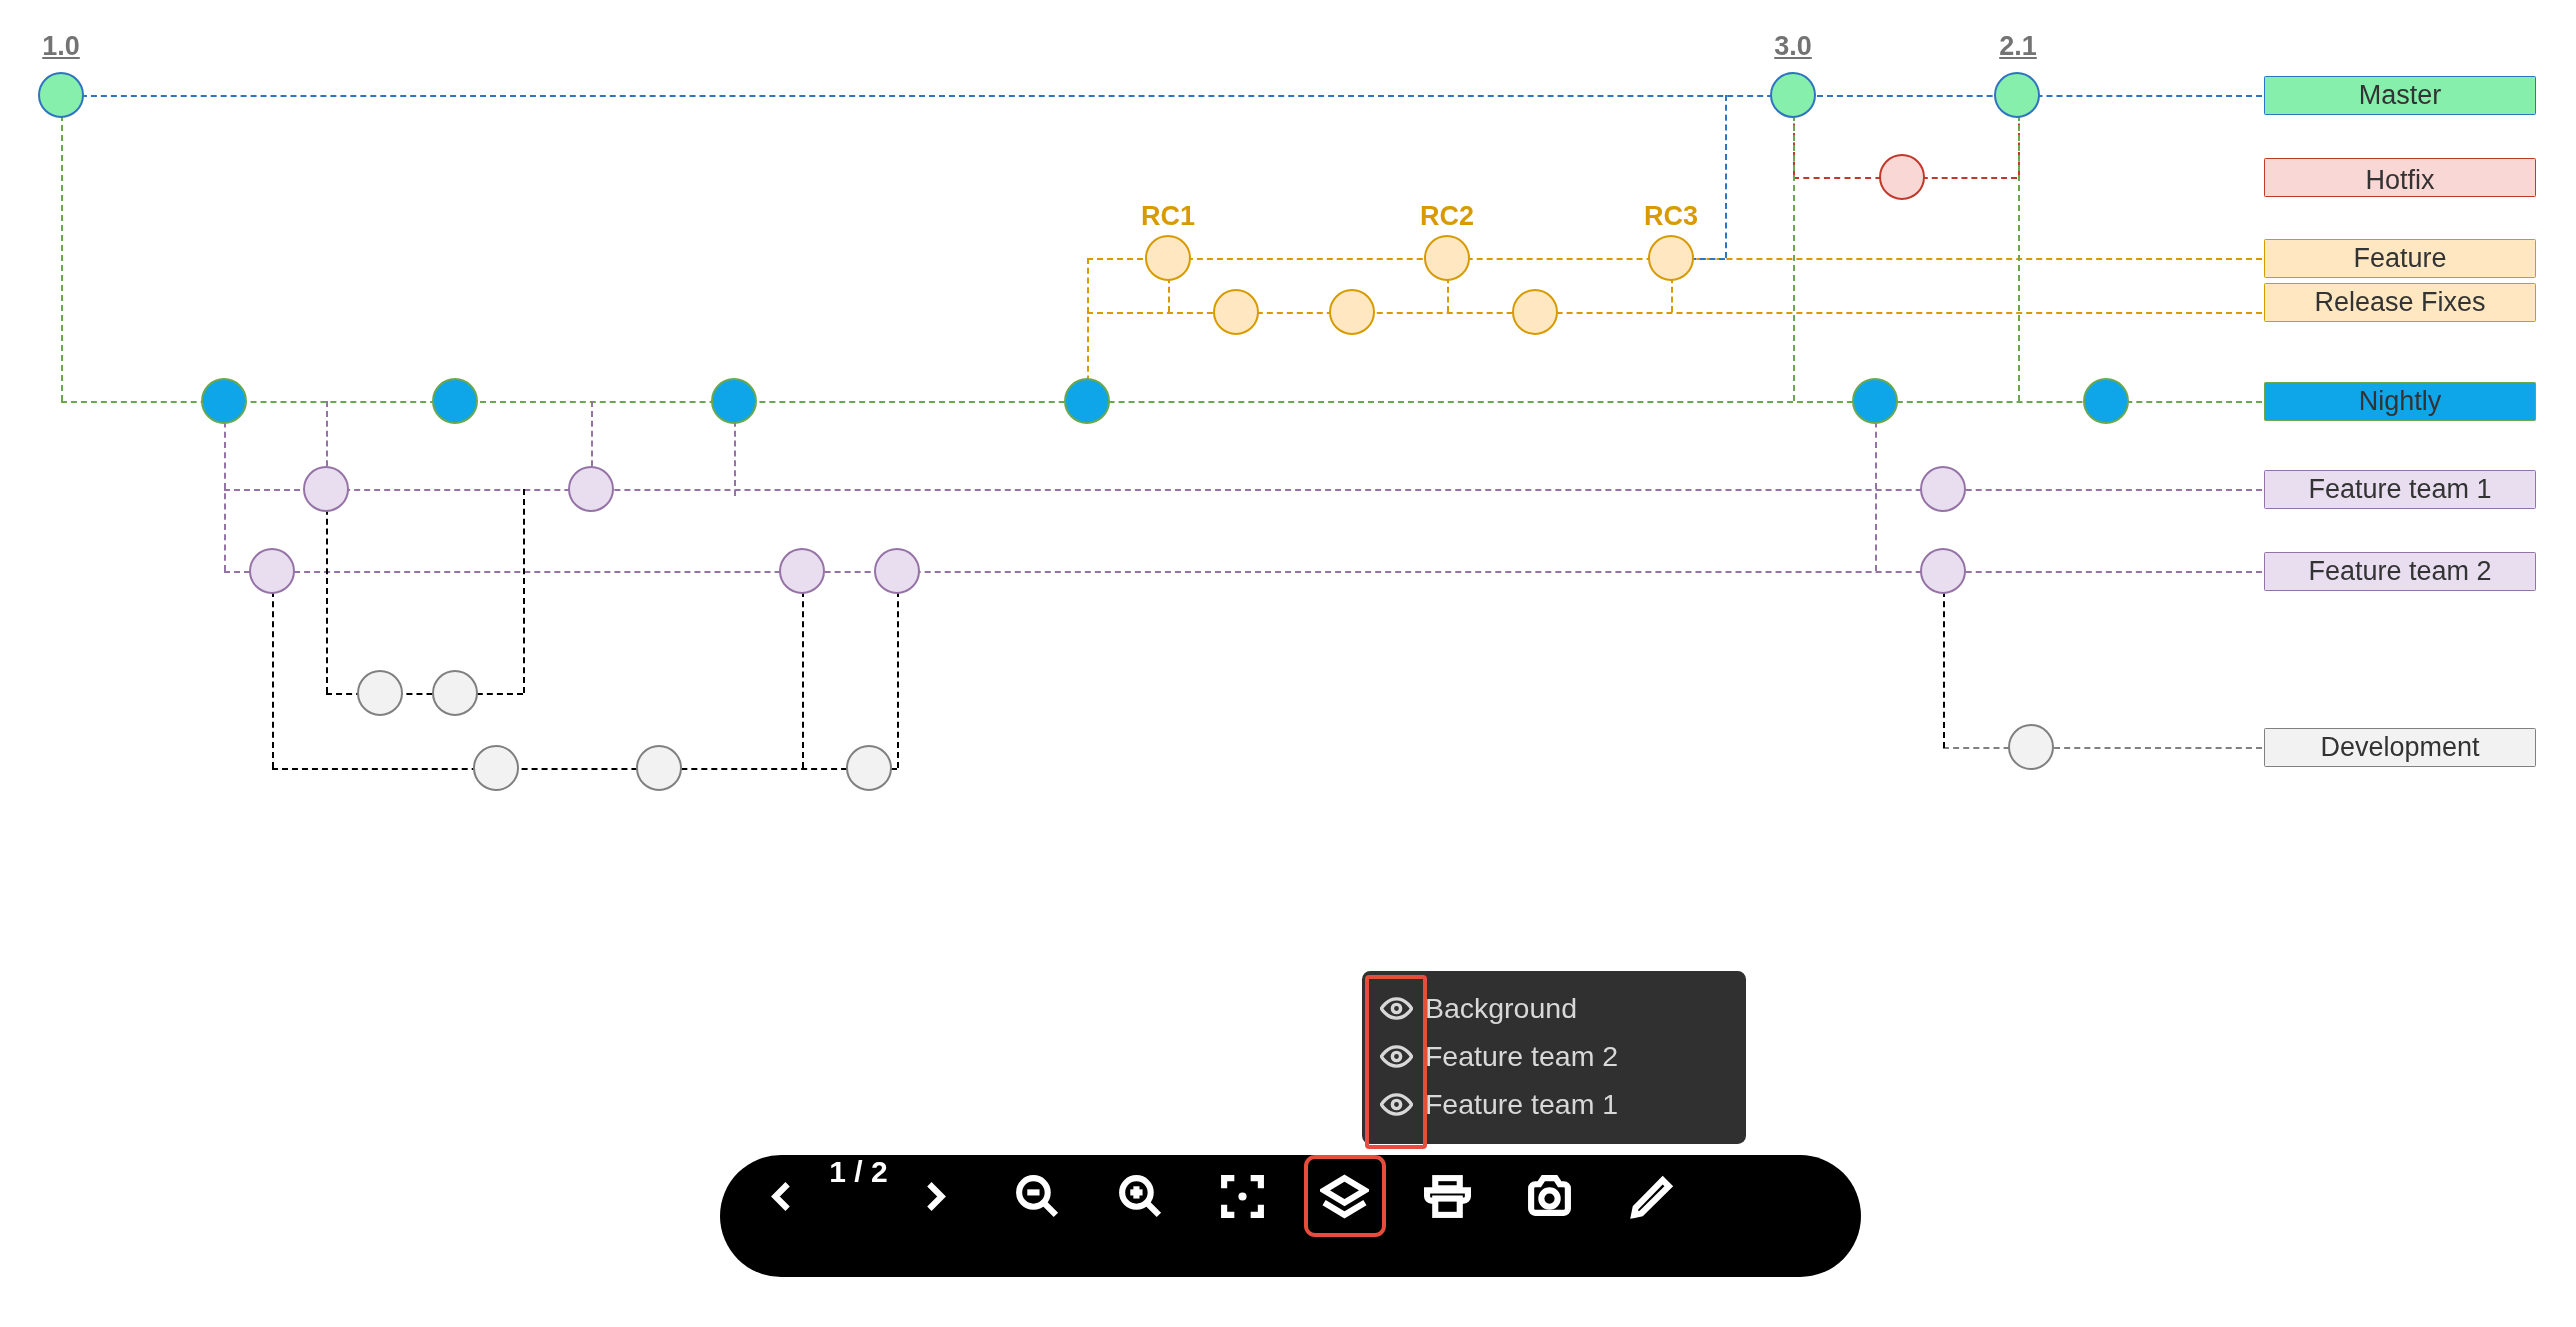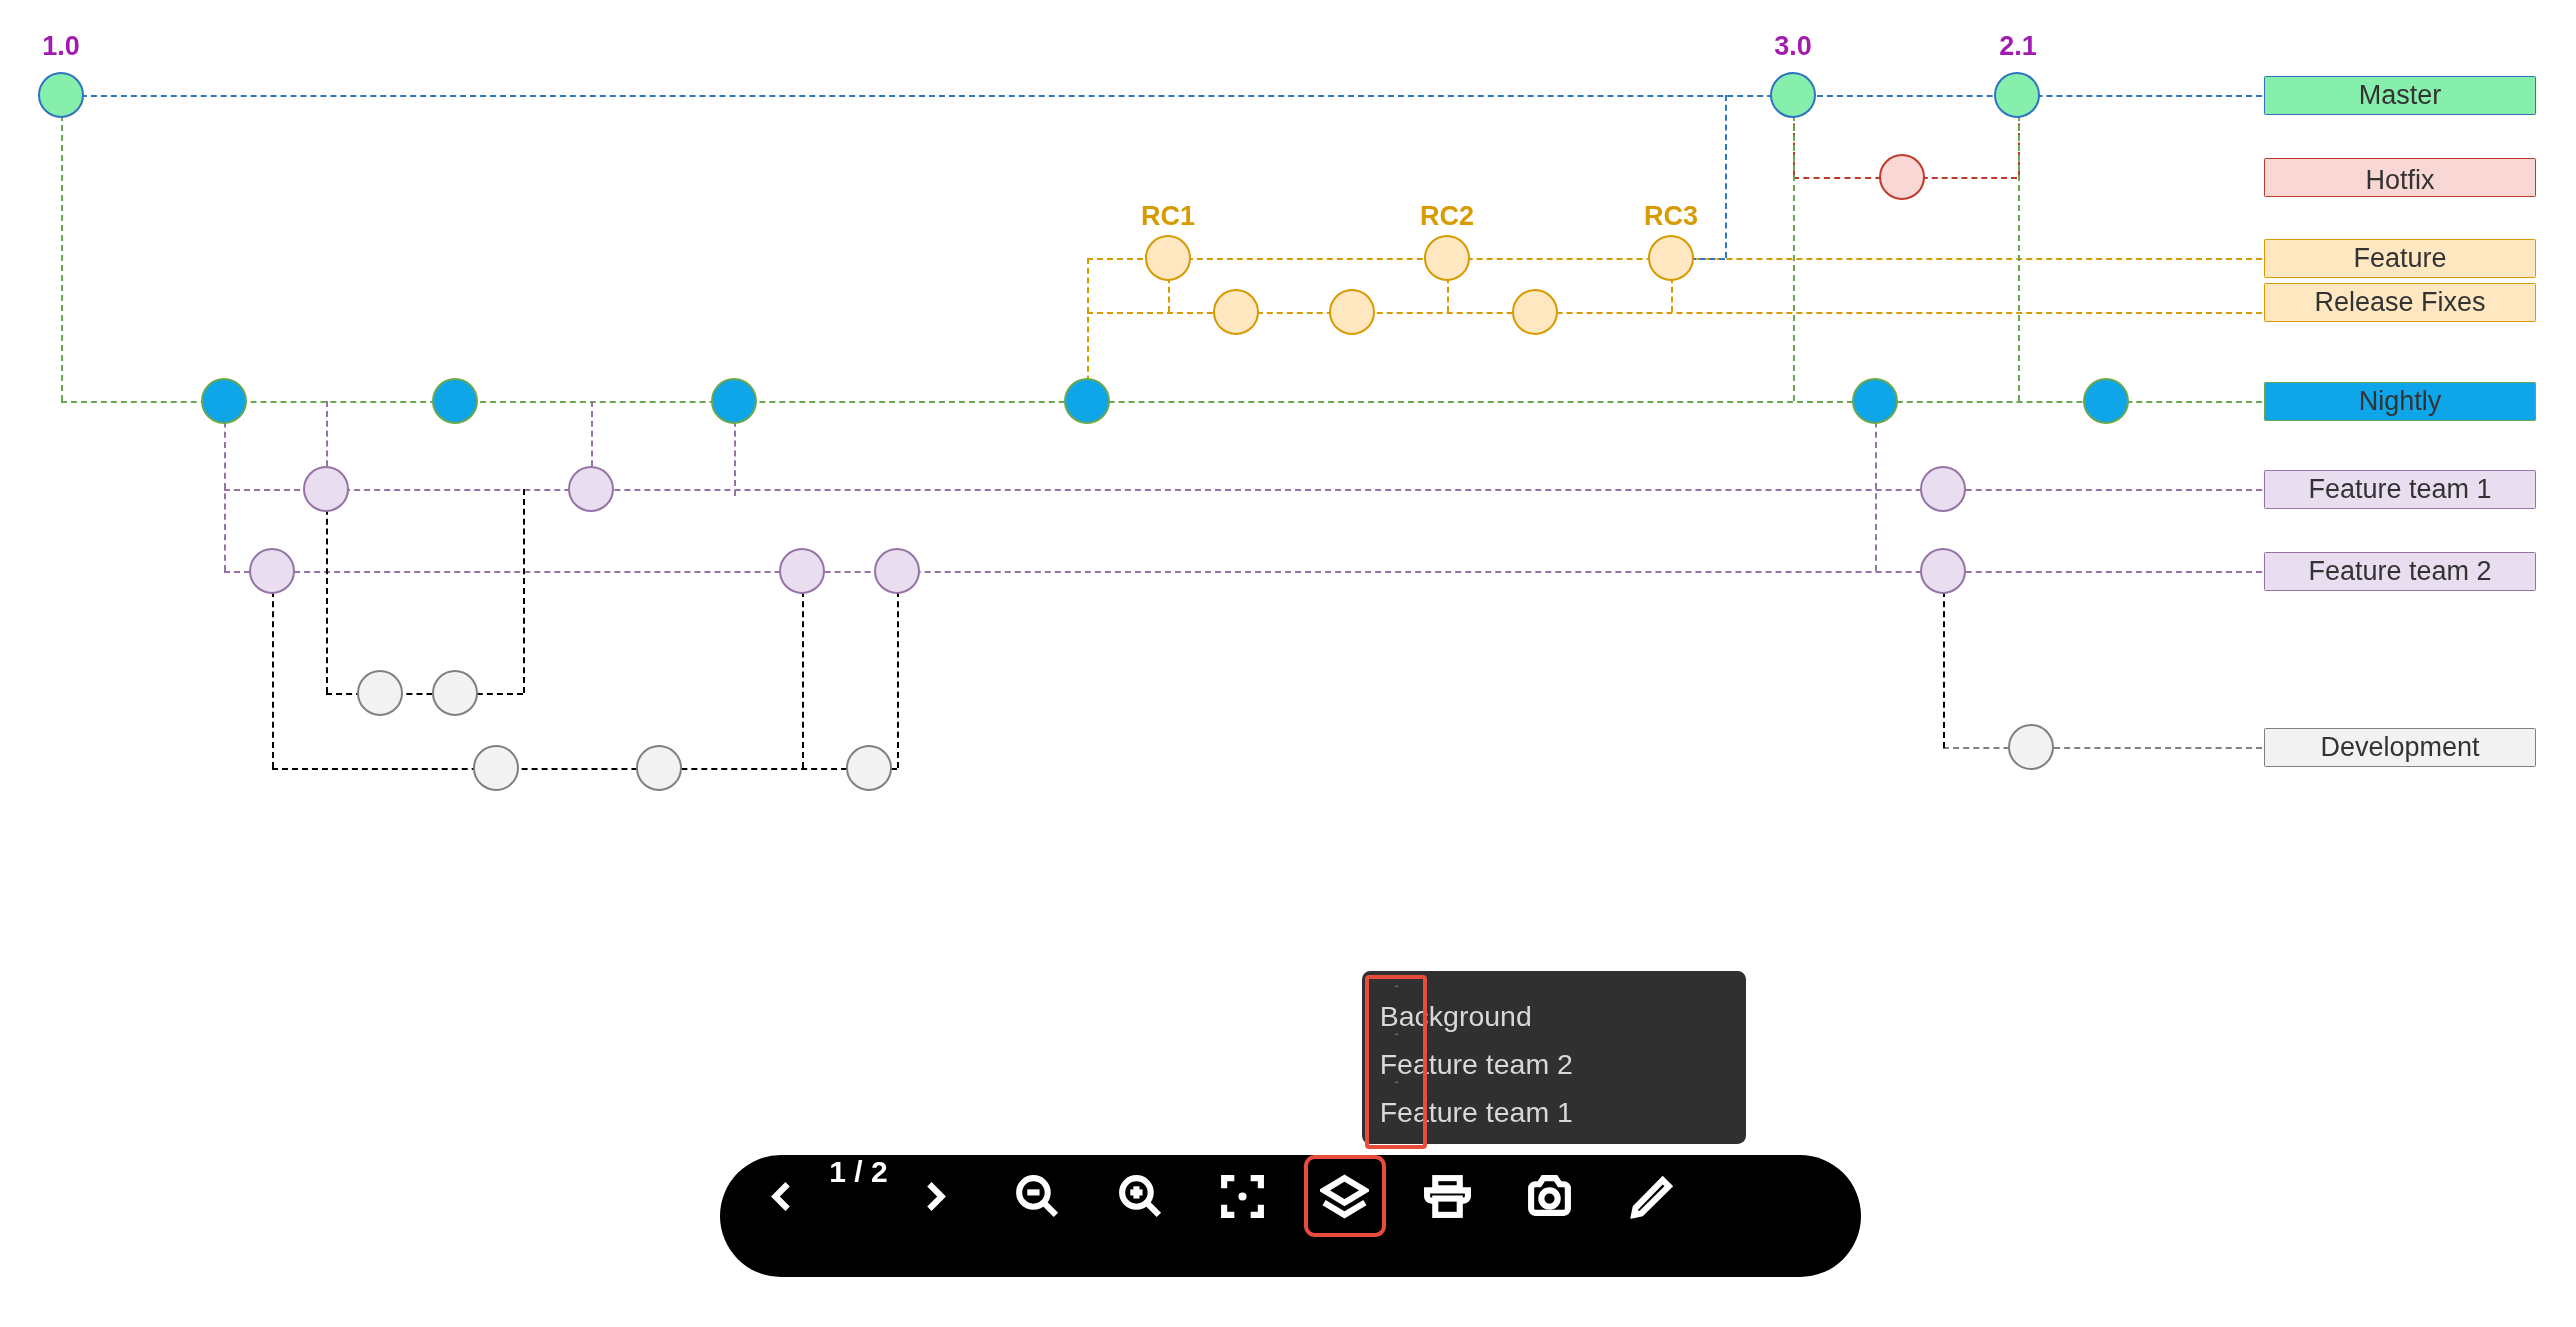--- a/index.html
+++ b/index.html
@@ -7,38 +7,38 @@
   
   .lane-label{position:absolute;left:2264px;width:272px;height:39px;border:1.4px solid;border-radius:1.4px;
               display:flex;align-items:center;justify-content:center;font-size:27px;color:#333;box-sizing:border-box;}
   
   .node{position:absolute;width:46px;height:46px;border-radius:50%;border:2.7px solid;box-sizing:border-box;}
   .tag{position:absolute;font-size:27px;font-weight:bold;transform:translateX(-50%);}
   
   .hline{position:absolute;height:0;border-top:2.7px dashed;}
   .vline{position:absolute;width:0;border-left:2.7px dashed;}
   
-  .c-blue   {border-color:#2f74c0;} .f-blue   {background:#86efac;} .t-blue{color:#a21caf;}
+  .c-blue   {border-color:#2f74c0;} .f-blue   {background:#86efac;} .t-blue{color:#737373;text-decoration:underline;}
   .c-red    {border-color:#c0392b;align-items:flex-end;} .f-red    {background:#f8d7d5;}
   .c-orange {border-color:#d79b00;} .f-orange {background:#ffe7c2;} .t-orange{color:#d79b00;}
   .c-green  {border-color:#6aa84f;} .f-green  {background:#0ea5e9;}
   .c-purple {border-color:#9673a6;} .f-purple {background:#e8def0;}
   .c-gray   {border-color:#808080;} .f-gray   {background:#f2f2f2;}
   .c-black  {border-color:#000;}
   
   .toolbar{position:absolute;left:720px;top:1155px;width:1141px;height:122px;background:#000;border-radius:61px;
            display:flex;color:#fff;}
   .tb-btn{width:82px;height:82px;display:flex;align-items:center;justify-content:center;cursor:pointer;border-radius:11px;}
   .tb-btn.active{border:4.1px solid #e74c3c;box-sizing:border-box;}
   .tb-sep{width:20.4px;}
   .page-ind{font-size:30px;font-weight:bold;margin:0 6.8px;white-space:nowrap;}
   
   .layers-pop{position:absolute;left:1362px;top:971px;width:384px;height:173px;background:#303030;border-radius:8.2px;
               color:#d8d8d8;font-size:28.5px;padding:13.6px 17.7px;box-sizing:border-box;}
-  .layer-row{display:flex;gap:12.2px;height:48px;cursor:pointer;flex-direction:column;}
+  .layer-row{display:flex;align-items:center;gap:12.2px;height:48px;cursor:pointer;}
   .eye-col{position:absolute;left:1365px;top:975px;width:54px;height:166px;border:4.1px solid #e74c3c;border-radius:4.1px;pointer-events:none;}
   svg.icn{width:49px;height:49px;stroke:#fff;stroke-width:3;fill:none;}
   svg.icn-sm{width:33px;height:33px;stroke:#d8d8d8;stroke-width:2.5;fill:none;}
 </style>
 </head>
 <body>
 
 <div class="stage">
 
   <div class="hline c-blue" style="left:61px;  top:95px; width:2201px;"></div>

